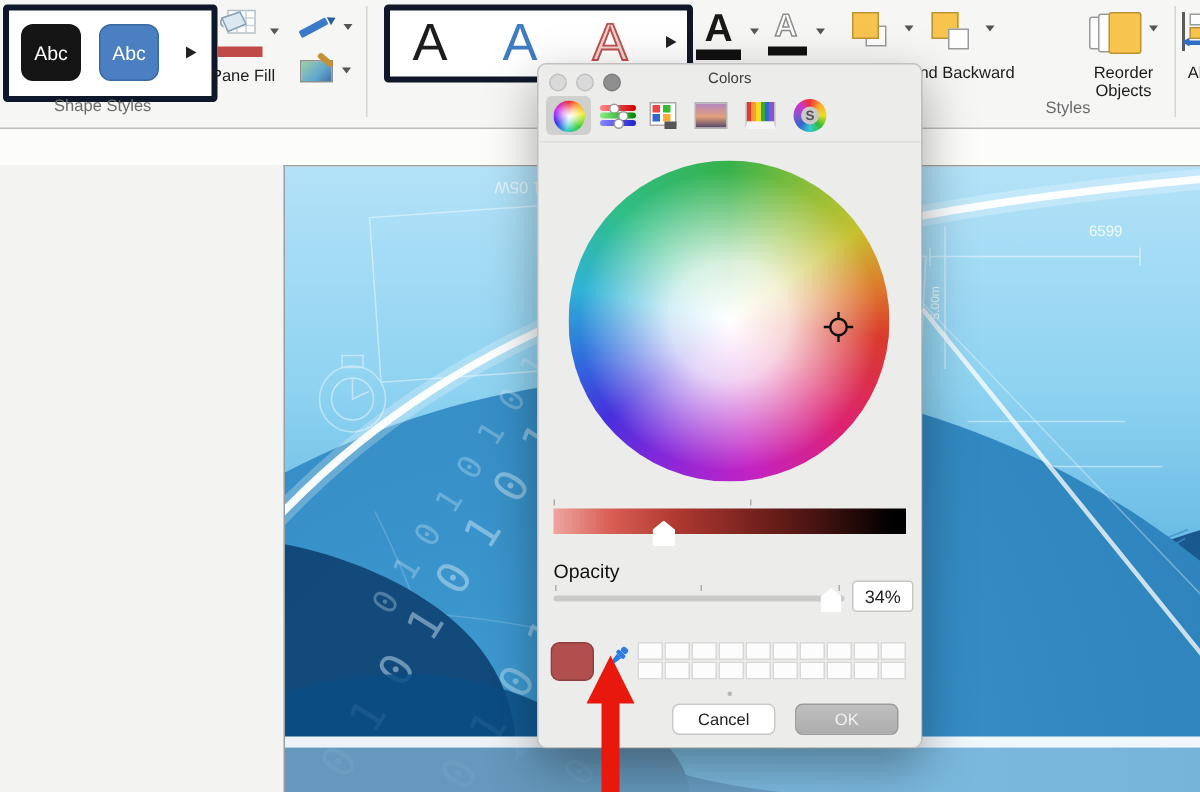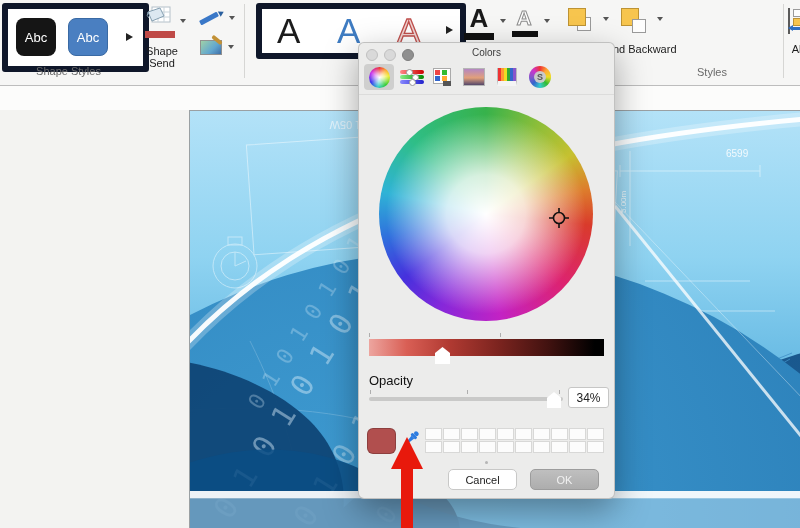--- a/index.html
+++ b/index.html
@@ -1,21 +1,21 @@
 <!DOCTYPE html>
 <html><head>
 <meta charset="utf-8">
 <style>
   html,body{margin:0;padding:0;}
   body{font-family:"Liberation Sans",sans-serif;-webkit-font-smoothing:antialiased;}
   #stage{position:relative;width:800px;height:528px;overflow:hidden;background:#f3f3f1;}
   .abs{position:absolute;}
   
   #ribbon{left:0;top:0;width:800px;height:85px;background:#f6f6f5;border-bottom:1px solid #bdbdbd;z-index:5;}
-  .gallery{background:#fff;border:6px solid #0f172a;border-radius:3px;text-align:center;}
+  .gallery{background:#fff;border:4px solid #0f172a;border-radius:3px;text-align:center;}
   .chip{border-radius:8px;color:#fff;font-size:13px;display:flex;align-items:center;justify-content:center;}
   .grouplbl{font-size:11px;color:#6a6a6a;text-align:center;}
   .btnlbl{font-size:11px;color:#1c1c1c;text-align:center;line-height:11.5px;}
   .caret{width:0;height:0;border-left:3.5px solid transparent;border-right:3.5px solid transparent;border-top:4px solid #555;}
   .expand{width:0;height:0;border-top:4.5px solid transparent;border-bottom:4.5px solid transparent;border-left:7px solid #222;}
   .vdiv{width:1px;background:#d6d6d4;}
   .ysq{background:#f7c54e;border:1px solid #bd9334;}
   .wsq{background:#fdfdfd;border:1px solid #9a9a9a;}
   .bigA{font-size:35px;line-height:35px;font-weight:500;}
   
@@ -67,21 +67,21 @@
 
     <div class="abs" style="left:142px;top:5px;width:40px;height:74px;">
       <svg class="abs" style="left:2px;top:1px;" width="32" height="26" viewBox="0 0 32 26">
         <rect x="8" y="1" width="18" height="15" fill="#fff" stroke="#b4c0c9"></rect>
         <path d="M8 6 H26 M8 11 H26 M14 1 V16 M20 1 V16" stroke="#c9d4db" stroke-width="1" fill="none"></path>
         <path d="M4 6 L16 2 L20 10 L8 15 Z" fill="#dce8f1" stroke="#86a0b2"></path>
         <path d="M4 6 Q2 10 5 12" stroke="#86a0b2" fill="none"></path>
       </svg>
       <div class="abs" style="left:3px;top:26px;width:30px;height:7px;background:#bf4a47;"></div>
       <div class="abs caret" style="left:38px;top:14px;"></div>
-      <div class="abs btnlbl" style="left:-6px;top:41px;width:52px;">Shape Send</div>
+      <div class="abs btnlbl" style="left:-6px;top:41px;width:52px;">Pane Fill</div>
     </div>
 
     <div class="abs" style="left:197px;top:8px;width:40px;height:24px;">
       <div class="abs" style="left:2px;top:8px;width:20px;height:5px;background:#3a78c8;border-radius:1px;transform:rotate(-28deg);"></div>
       <div class="abs" style="left:22px;top:2px;width:0;height:0;border-left:5px solid #2a5f9e;border-top:3px solid transparent;border-bottom:3px solid transparent;transform:rotate(-28deg);"></div>
       <div class="abs caret" style="left:32px;top:8px;"></div>
     </div>
 
     <div class="abs" style="left:200px;top:38px;width:40px;height:20px;">
       <div class="abs" style="left:0;top:2px;width:20px;height:13px;background:linear-gradient(135deg,#9fd0a8 0%,#62a7cf 60%,#3f6fa8 100%);border:1px solid #8f8f8f;"></div>
@@ -117,20 +117,27 @@
     </div>
 
     <div class="abs" style="left:619px;top:6px;width:48px;height:74px;">
       <div class="abs ysq" style="left:2px;top:2px;width:16px;height:16px;"></div>
       <div class="abs wsq" style="left:13px;top:13px;width:12px;height:12px;"></div>
       <div class="abs caret" style="left:38px;top:11px;"></div>
       <div class="abs btnlbl" style="left:-20px;top:38px;width:78px;">Send Backward</div>
     </div>
 
 
+    <div class="abs" style="left:724px;top:6px;width:52px;height:74px;">
+      <div class="abs wsq" style="left:2px;top:5px;width:6px;height:20px;border-radius:2px;"></div>
+      <div class="abs wsq" style="left:8px;top:3px;width:8px;height:24px;border-radius:2px;"></div>
+      <div class="abs ysq" style="left:15px;top:2px;width:20px;height:26px;border-radius:2px;"></div>
+      <div class="abs caret" style="left:42px;top:11px;"></div>
+      <div class="abs btnlbl" style="left:-11px;top:38px;width:72px;">Reorder Objects</div>
+    </div>
 
     <div class="abs grouplbl" style="left:660px;top:66px;width:104px;">Styles</div>
 
     <div class="abs vdiv" style="left:783px;top:4px;height:74px;"></div>
 
     <div class="abs" style="left:788px;top:6px;width:30px;height:74px;">
       <div class="abs" style="left:0;top:2px;width:2px;height:26px;background:#5a5a5a;"></div>
       <div class="abs wsq" style="left:5px;top:3px;width:16px;height:6px;"></div>
       <div class="abs ysq" style="left:5px;top:12px;width:16px;height:6px;"></div>
       <div class="abs" style="left:4px;top:21px;width:14px;height:3px;background:#2f6fc2;"></div>

